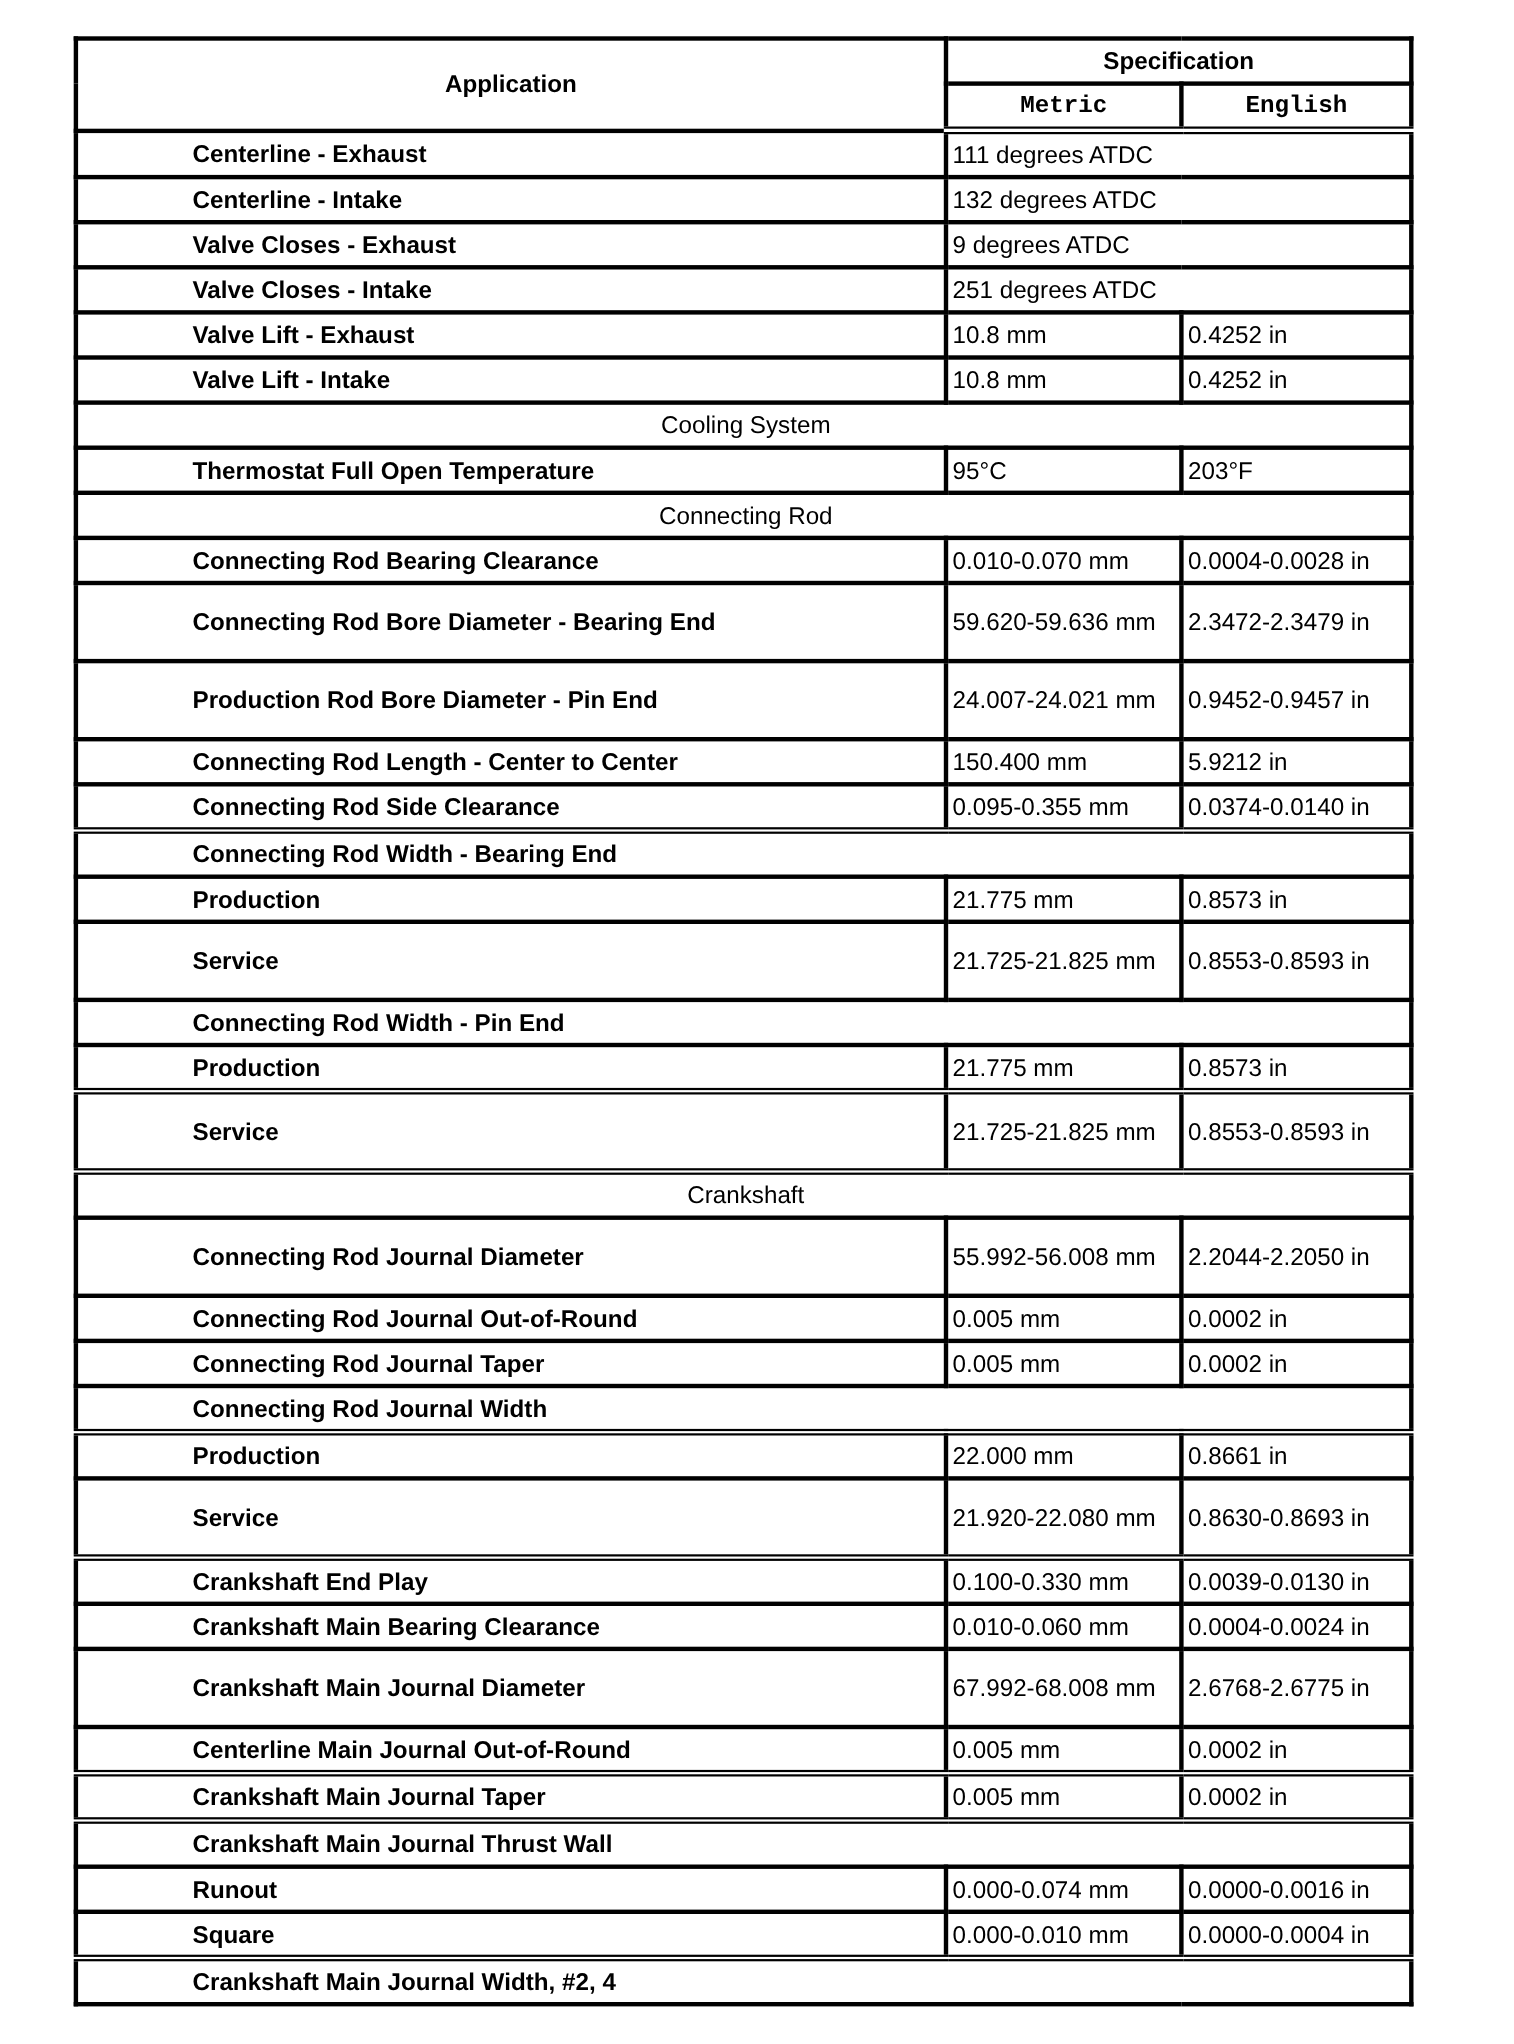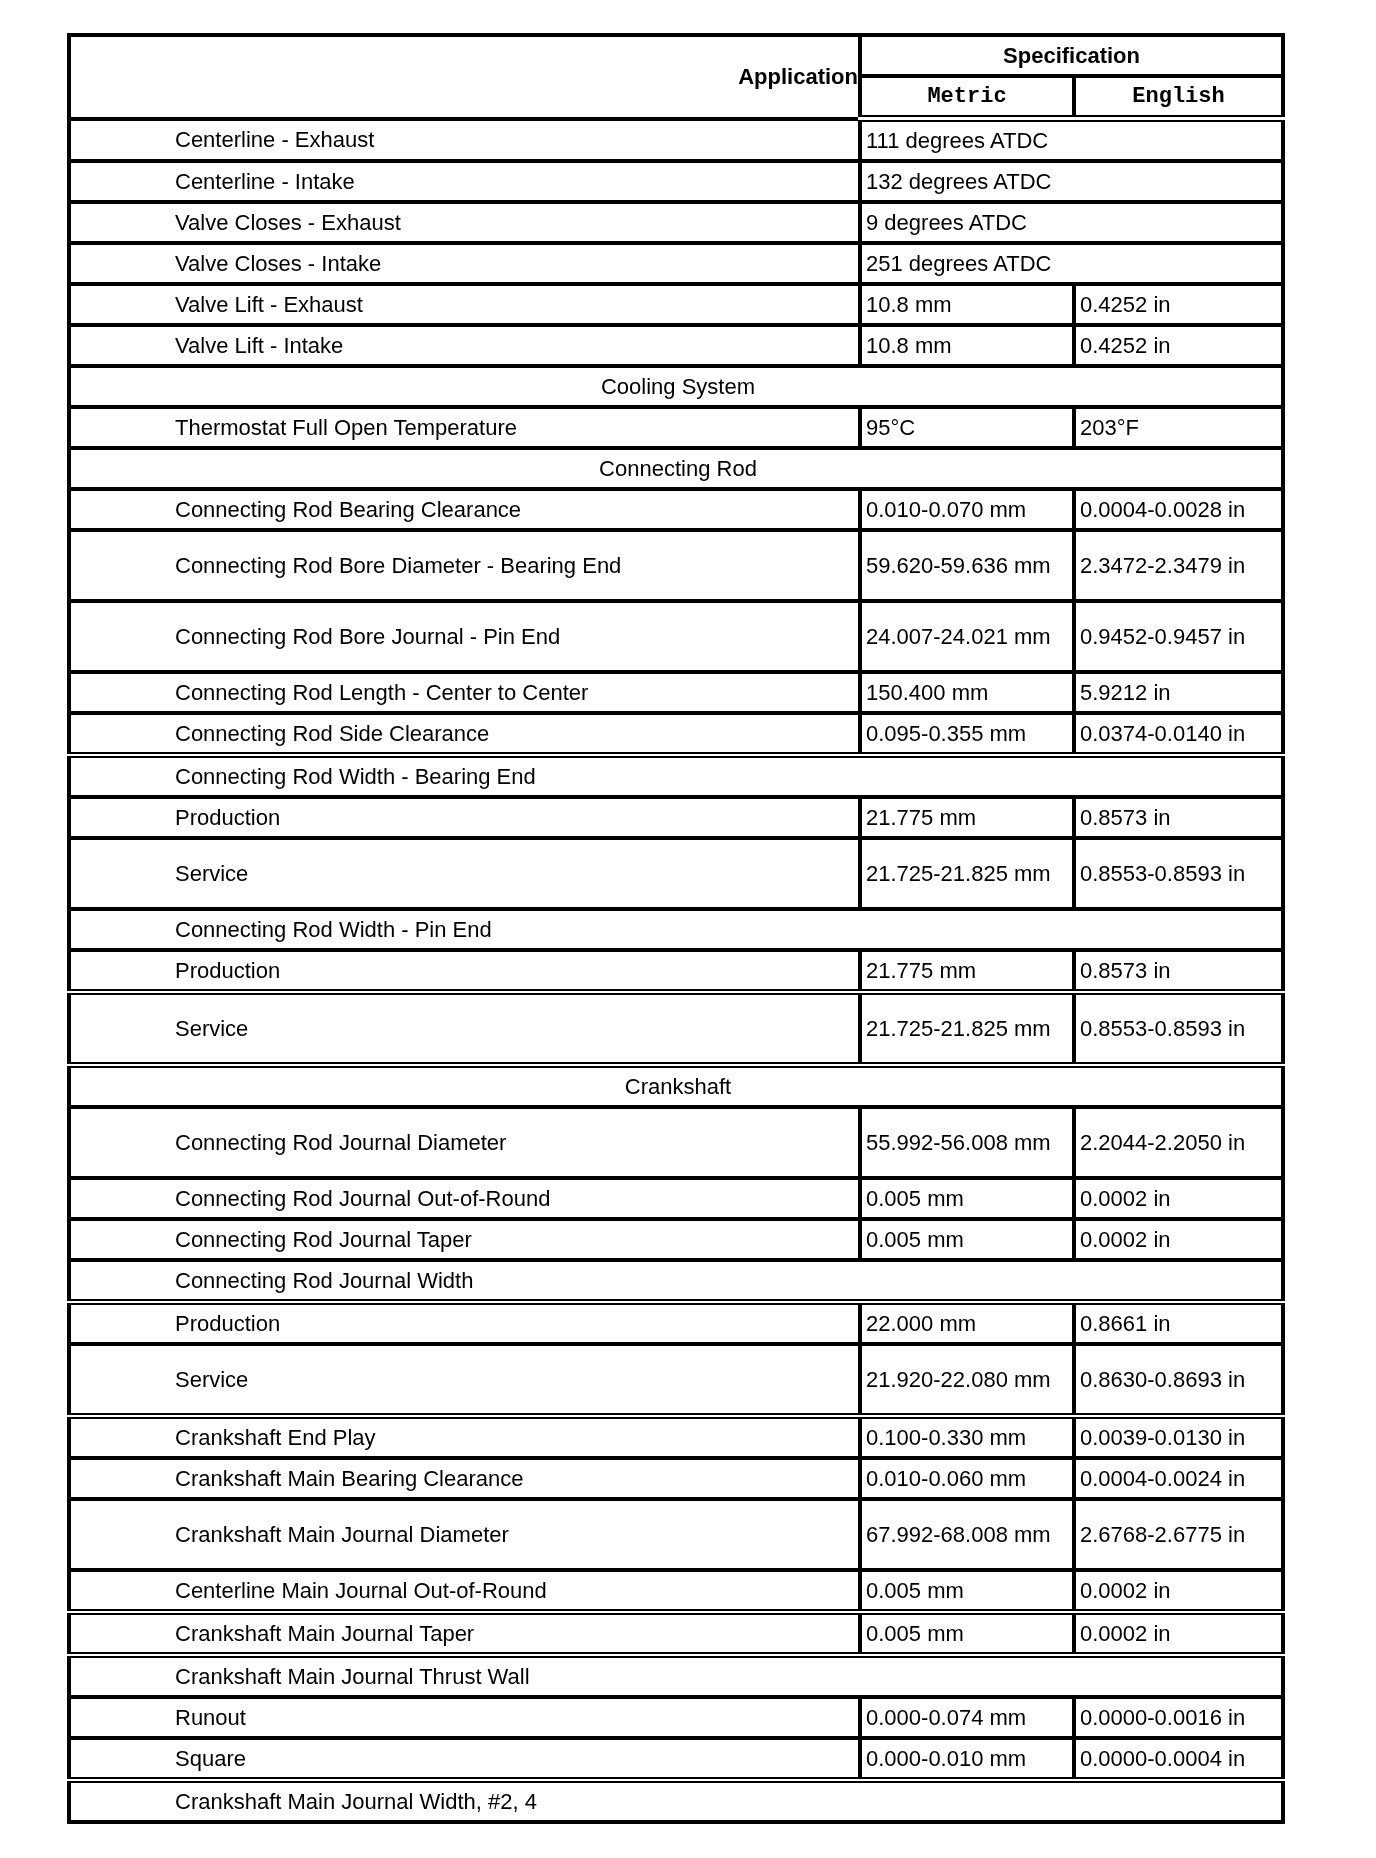--- a/index.html
+++ b/index.html
@@ -11,23 +11,23 @@
     border: 4px solid #000;
   }
   #spec-table col.c-app { width: 791px; }
   #spec-table col.c-met { width: 214px; }
   #spec-table col.c-eng { width: 209px; }
   #spec-table td, #spec-table th {
     border: 4px solid #000; padding: 0; font-size: 22px; line-height: 26px;
     overflow: hidden; white-space: nowrap;
   }
   #spec-table th { font-weight: bold; text-align: center; height: 37px; }
-  #spec-table th.app-head { height: 78px; text-align: right; }
+  #spec-table th.app-head { height: 78px; }
   #spec-table thead tr:last-child th { border-bottom: 7px double #000; font-family: Liberation Mono, monospace; }
-  #spec-table td.label { padding-left: 104px; text-align: left; }
+  #spec-table td.label { padding-left: 104px; text-align: left; font-weight: bold; }
   #spec-table td.section { padding-left: 4px; text-align: center; }
   #spec-table td.val { text-align: left; white-space: normal; padding: 0 4px; }
   #spec-table tr.r-normal td, #spec-table tr.r-section td, #spec-table tr.r-sub td { height: 37px; }
   #spec-table tr.r-tall td { height: 67px; }
   #spec-table tr.dbl td { border-bottom: 6px double #000; }
 </style>
 </head>
 <body>
 
 <table id="spec-table">
@@ -88,21 +88,21 @@
         <td class="label">Connecting Rod Bearing Clearance</td>
         <td class="val">0.010-0.070 mm</td>
         <td class="val">0.0004-0.0028 in</td>
       </tr>
       <tr class="r-tall">
         <td class="label">Connecting Rod Bore Diameter - Bearing End</td>
         <td class="val">59.620-59.636 mm</td>
         <td class="val">2.3472-2.3479 in</td>
       </tr>
       <tr class="r-tall">
-        <td class="label">Connecting Rod Bore Journal - Pin End</td>
+        <td class="label">Production Rod Bore Diameter - Pin End</td>
         <td class="val">24.007-24.021 mm</td>
         <td class="val">0.9452-0.9457 in</td>
       </tr>
       <tr class="r-normal">
         <td class="label">Connecting Rod Length - Center to Center</td>
         <td class="val">150.400 mm</td>
         <td class="val">5.9212 in</td>
       </tr>
       <tr class="r-normal dbl">
         <td class="label">Connecting Rod Side Clearance</td>

